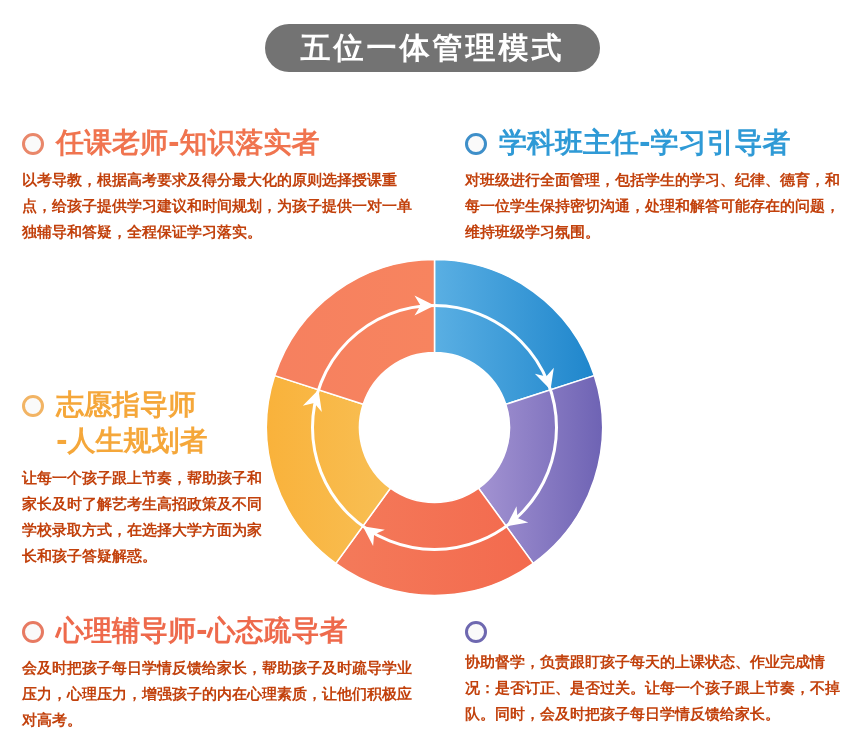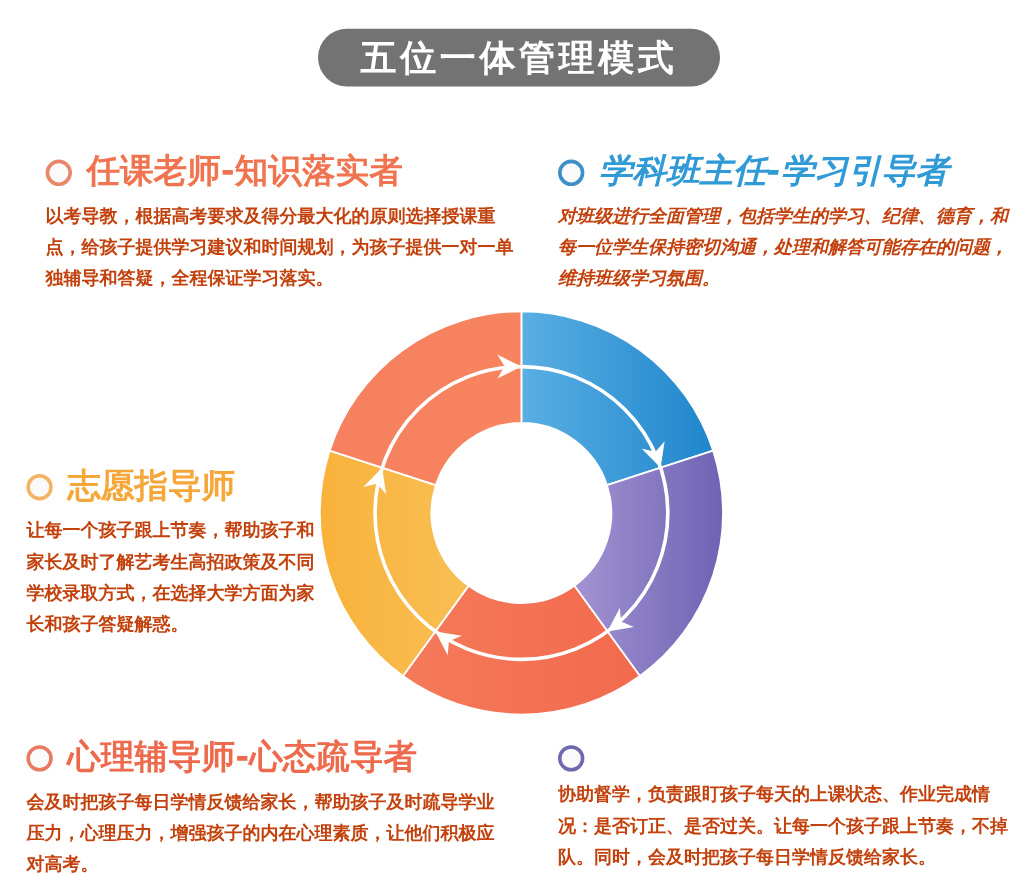--- a/index.html
+++ b/index.html
@@ -2,22 +2,22 @@
 <html><head>
 <meta charset="utf-8">
 <style>
   html, body { margin:0; padding:0; }
   body { width:860px; height:740px; background:#ffffff; position:relative; overflow:hidden; font-family:"DejaVu Sans", sans-serif; }
   .title-pill { position:absolute; left:265px; top:24px; width:335px; height:48px; border-radius:24px; background:#737373; color:#fff; display:flex; align-items:center; justify-content:center; font-size:30px; font-weight:bold; letter-spacing:3px; }
   .block { position:absolute; }
   .heading { display:flex; align-items:flex-start; font-weight:bold; font-size:28px; line-height:36px; }
   .ring { width:22px; height:22px; border-radius:50%; border:3px solid; box-sizing:border-box; margin-right:12px; margin-top:8px; flex:0 0 auto; background:#fafafa; }
   .desc { font-size:15px; font-weight:bold; color:#c2410c; line-height:26px; margin-top:6px; }
-  #b1 { left:38px; top:125px; width:400px; }
-  #b2 { left:465px; top:125px; width:385px;font-style:italic; }
+  #b1 { left:22px; top:125px; width:400px; }
+  #b2 { left:465px; top:125px; width:385px; }
   #b3 { left:22px; top:387px; width:240px; }
   #b4 { left:22px; top:613px; width:400px; }
   #b5 { left:465px; top:613px; width:385px; }
   .h-sub { display:block; padding-left:14px; }
   svg.donut { position:absolute; left:262px; top:255px; }
 </style>
 </head>
 <body>
 
 <div class="title-pill">五位一体管理模式</div>
@@ -36,20 +36,21 @@
     <span>学科班主任-学习引导者</span>
   </div>
   <div class="desc">对班级进行全面管理，包括学生的学习、纪律、德育，和每一位学生保持密切沟通，处理和解答可能存在的问题，维持班级学习氛围。</div>
 </div>
 
 <div class="block" id="b3">
   <div class="heading" style="color:#f5a73a">
     <span class="ring" style="border-color:#f2b464"></span>
     <span>
       <span>志愿指导师</span><br>
+      <span class="h-sub" style="padding-left:0">-人生规划者</span>
     </span>
   </div>
   <div class="desc">让每一个孩子跟上节奏，帮助孩子和家长及时了解艺考生高招政策及不同学校录取方式，在选择大学方面为家长和孩子答疑解惑。</div>
 </div>
 
 <div class="block" id="b4">
   <div class="heading" style="color:#ee6a4c">
     <span class="ring" style="border-color:#e77a62"></span>
     <span>心理辅导师-心态疏导者</span>
   </div>

